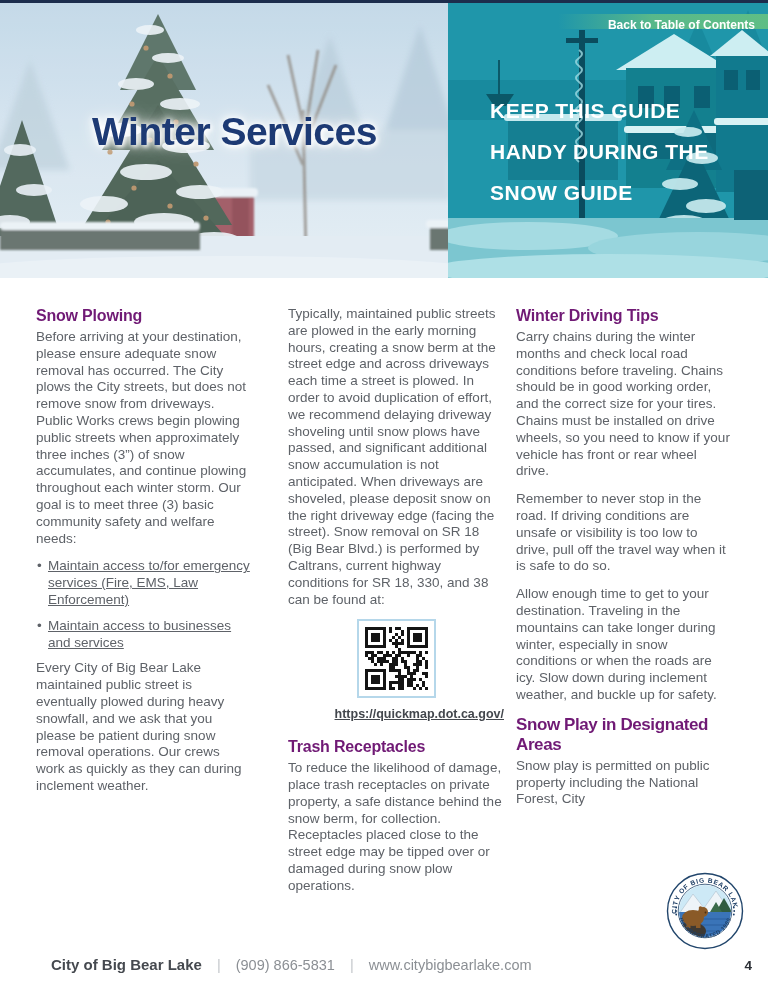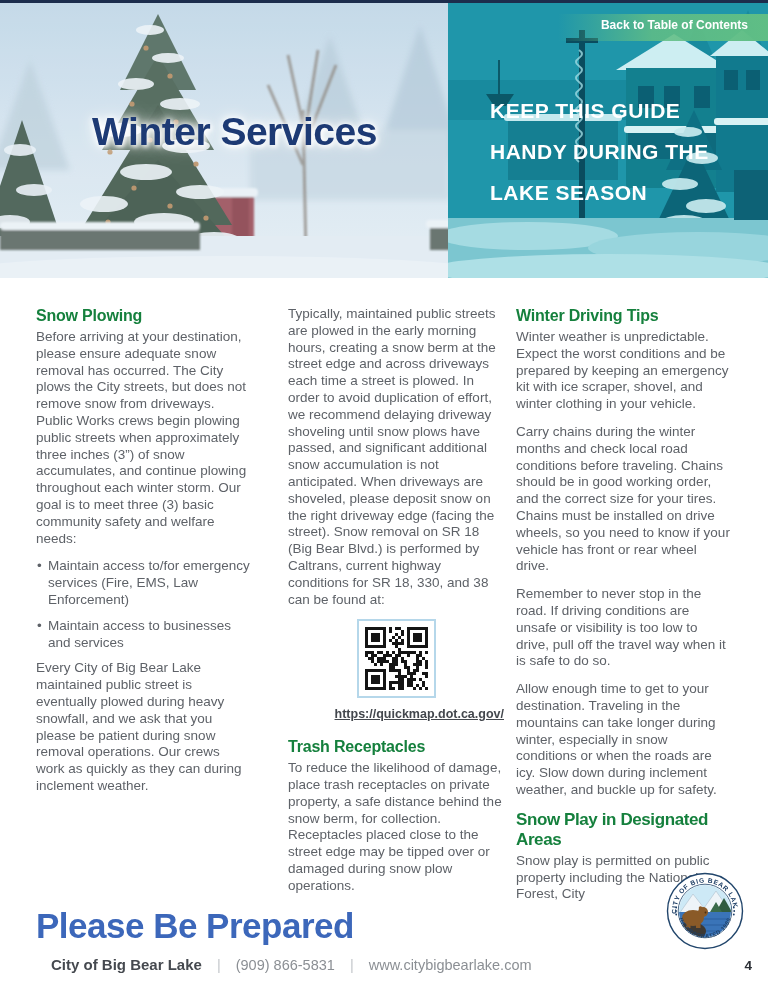--- a/index.html
+++ b/index.html
@@ -16,38 +16,38 @@
   .hero-right { position:absolute; left:448px; top:0; width:320px; height:278px; background:#0f172a; overflow:hidden; }
   .hero-left svg, .hero-right svg { display:block; }
 
   .hero-title {
     position:absolute; left:0; top:110px; width:469px; text-align:center;
     font-size:39px; font-weight:bold; letter-spacing:-0.5px; color:#1d3a74; z-index:3;
     text-shadow: 0 0 6px rgba(255,255,255,.95), 0 0 12px rgba(255,255,255,.9),
                  0 0 20px rgba(255,255,255,.75), 2px 2px 4px rgba(255,255,255,.85);
   }
   .back-btn {
-    position:absolute; top:14px; right:0; width:210px; height:27px; line-height:23px;
-    box-sizing:border-box; text-align:right; padding-right:20px; z-index:4;
+    position:absolute; top:14px; right:0; width:210px; height:15px; line-height:23px;
+    box-sizing:border-box; text-align:right; padding-right:13px; z-index:4;
     color:#fff; font-size:12px; font-weight:bold; cursor:pointer;
     background:linear-gradient(90deg, rgba(120,205,150,0) 0%, rgba(98,190,133,.85) 45%, #5fbe85 100%);
   }
   .callout {
     position:absolute; left:42px; top:90px; z-index:3;
     color:#ffffff; font-size:21px; font-weight:bold; line-height:41px; letter-spacing:.5px;
   }
   .callout span { display:block; }
 
   
   .col { position:absolute; top:306px; width:216px; font-size:13.5px; line-height:16.8px; color:#5e6268; }
   .col1 { left:36px; }  .col2 { left:288px; }  .col3 { left:516px; }
-  .sec { font-size:16px; font-weight:bold; color:#15803d; margin:0 0 3px; letter-spacing:-0.2px; line-height:20px; }
+  .sec { font-size:16px; font-weight:bold; color:#701a75; margin:0 0 3px; letter-spacing:-0.2px; line-height:20px; }
   .sec.tight { font-size:17px; letter-spacing:-0.4px; }
   .col p { margin:0 0 11px; }
-  .col ul { list-style:none; margin:3px 0 0; padding:0; }
+  .col ul { list-style:none; margin:3px 0 0; padding:0;text-decoration:underline; }
   .col li { position:relative; padding-left:12px; margin-bottom:9px; }
   .col li::before { content:"\2022"; position:absolute; left:1px; top:0; color:#5e6268; }
   .para-spaced { margin-top:21px; }
 
   .qr-wrap { text-align:center; margin-top:3px; }
   .qr-box { display:inline-block; padding:6px; background:#fff; border:2px solid #b5d7ea; line-height:0; }
   .qr-link {
     display:block; text-align:right; margin:8px 0 14px; font-size:12.5px; font-weight:bold;
     color:#43474d; text-decoration:underline; cursor:pointer;
   }
@@ -219,21 +219,21 @@
         <rect x="0" y="218" width="320" height="60" fill="#7cc6d0"></rect>
         <ellipse cx="80" cy="236" rx="90" ry="14" fill="#a5dbe2"></ellipse>
         <ellipse cx="250" cy="248" rx="110" ry="16" fill="#98d5dd"></ellipse>
         <ellipse cx="160" cy="270" rx="180" ry="16" fill="#aee0e6"></ellipse>
         <rect x="286" y="170" width="34" height="50" fill="#0d6276"></rect>
       </svg>
 
       <div class="callout">
         <span>KEEP THIS GUIDE</span>
         <span>HANDY DURING THE</span>
-        <span>LAKE SEASON</span>
+        <span>SNOW GUIDE</span>
       </div>
     </div>
 
     <div class="hero-title">Winter Services</div>
     <div class="back-btn">Back to Table of Contents</div>
   </div>
 
   <div class="col col1">
     <h3 class="sec">Snow Plowing</h3>
     <p>Before arriving at your destination, please ensure adequate snow removal has occurred. The City plows the City streets, but does not remove snow from driveways. Public Works crews begin plowing public streets when approximately three inches (3”) of snow accumulates, and continue plowing throughout each winter storm. Our goal is to meet three (3) basic community safety and welfare needs:</p>
@@ -262,29 +262,27 @@
           </svg>
       </span>
       <a class="qr-link">https://quickmap.dot.ca.gov/</a>
     </div>
     <h3 class="sec">Trash Receptacles</h3>
     <p>To reduce the likelihood of damage, place trash receptacles on private property, a safe distance behind the snow berm, for collection. Receptacles placed close to the street edge may be tipped over or damaged during snow plow operations.</p>
   </div>
 
   <div class="col col3">
     <h3 class="sec">Winter Driving Tips</h3>
-    <p>Winter weather is unpredictable. Expect the worst conditions and be prepared by keeping an emergency kit with ice scraper, shovel, and winter clothing in your vehicle.</p>
     <p>Carry chains during the winter months and check local road conditions before traveling. Chains should be in good working order, and the correct size for your tires. Chains must be installed on drive wheels, so you need to know if your vehicle has front or rear wheel drive.</p>
     <p>Remember to never stop in the road. If driving conditions are unsafe or visibility is too low to drive, pull off the travel way when it is safe to do so.</p>
     <p>Allow enough time to get to your destination. Traveling in the mountains can take longer during winter, especially in snow conditions or when the roads are icy. Slow down during inclement weather, and buckle up for safety.</p>
     <h3 class="sec tight">Snow Play in Designated Areas</h3>
     <p>Snow play is permitted on public property including the National Forest, City</p>
   </div>
 
-  <div class="footer-title">Please Be Prepared</div>
   <div class="footer-meta">
     <span class="org">City of Big Bear Lake</span>
     <span class="sep">|</span>
     <span>(909) 866-5831</span>
     <span class="sep">|</span>
     <span>www.citybigbearlake.com</span>
   </div>
 
   <svg class="logo" viewBox="0 0 78 78">
     <defs>

